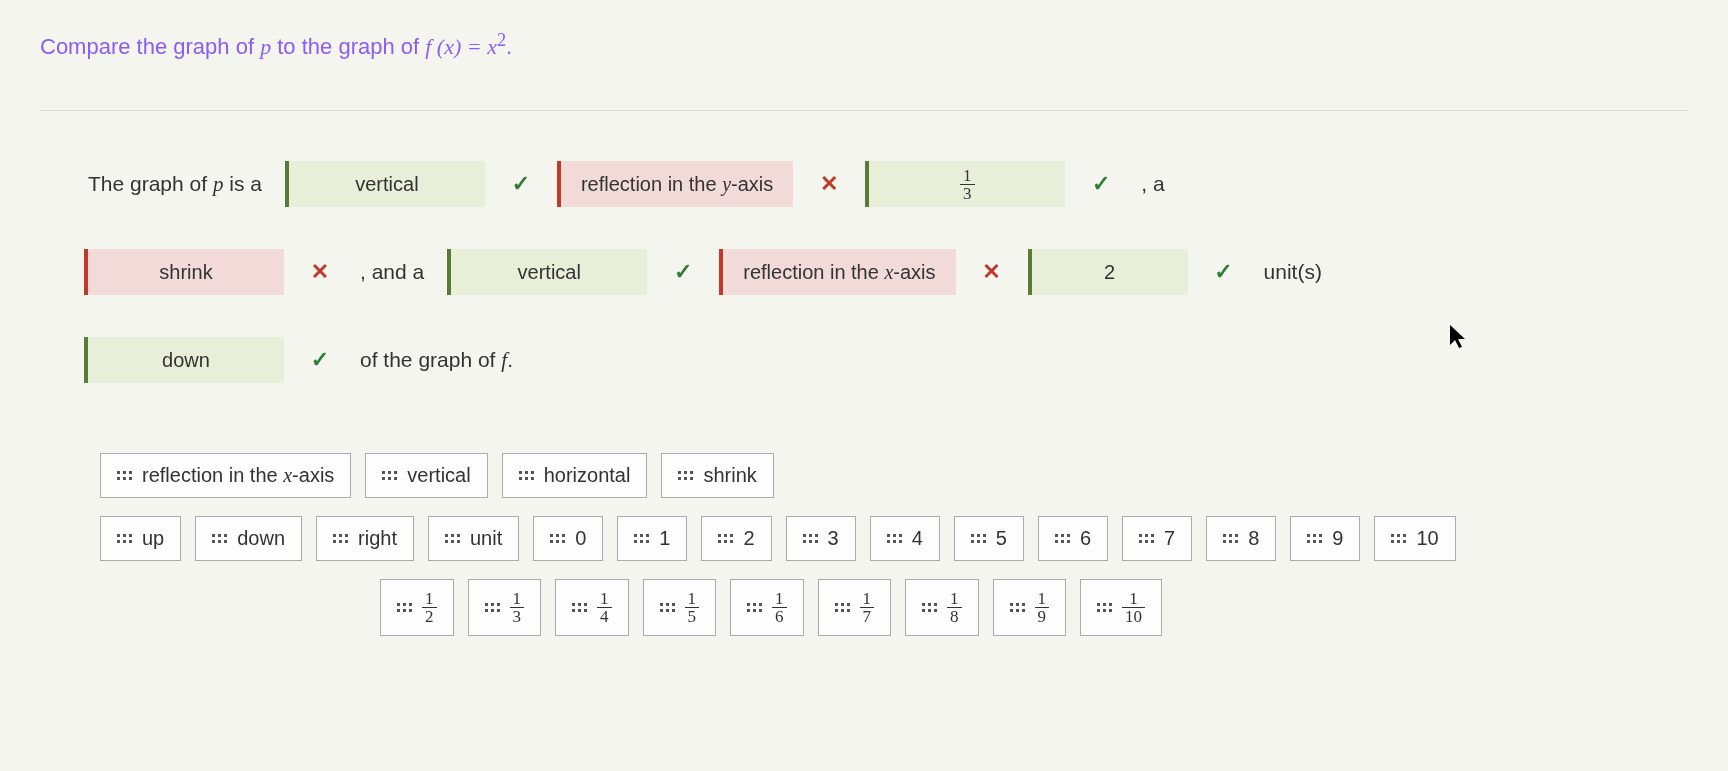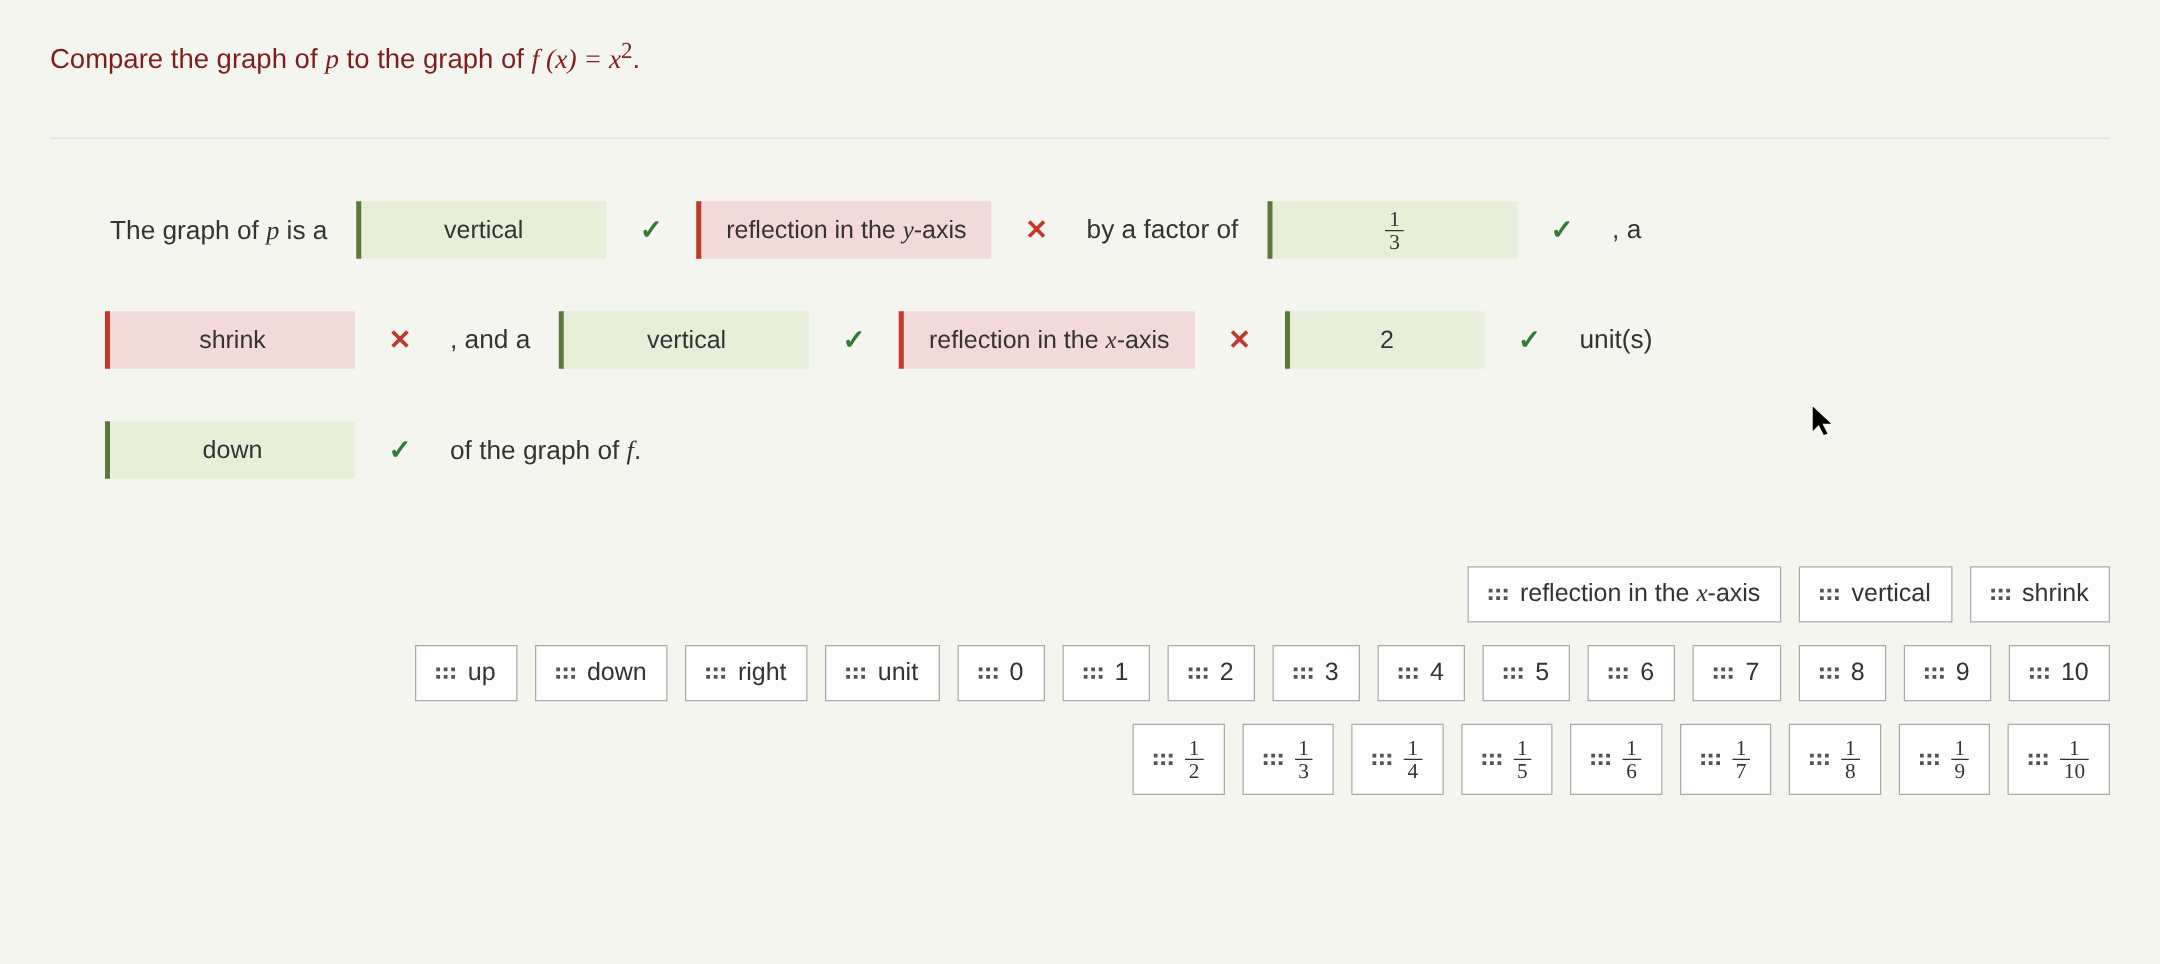--- a/index.html
+++ b/index.html
@@ -8,21 +8,21 @@
     background: #f5f5f0;
     color: #333;
     width: 1728px;
     height: 771px;
     overflow: hidden;
     padding: 30px 40px;
     font-size: 20px;
   }
   .prompt {
     font-size: 22px;
-    color: #7f1d1d;
+    color: #8b5cf6;
     margin-bottom: 50px;
   }
   .math-italic { font-style: italic; font-family: 'Times New Roman', serif; }
   .serif { font-family: 'Times New Roman', serif; }
   .sentence-area {
     display: flex;
     flex-wrap: wrap;
     align-items: center;
     gap: 11px;
     line-height: 60px;
@@ -80,21 +80,20 @@
   .tile-area {
     margin-top: 50px;
     margin-left: 60px;
   }
   .tile-row {
     display: flex;
     flex-wrap: wrap;
     gap: 14px;
     margin-bottom: 18px;
     align-items: center;
-    justify-content: flex-end;
   }
   .tile {
     display: inline-flex;
     align-items: center;
     gap: 10px;
     border: 1px solid #aaa;
     background: #fdfdfd;
     padding: 10px 16px;
     font-size: 20px;
     color: #333;
@@ -144,21 +143,20 @@
   <span class="slot correct">vertical</span>
   <span class="mark correct">✓</span>
 
   <span class="slot incorrect">
     <span>reflection in the&nbsp;</span>
       <span class="math-italic">y</span>
       <span>-axis</span>
   </span>
   <span class="mark incorrect">✕</span>
 
-  <span class="txt">by a factor of</span>
 
   <span class="slot correct">
     <span class="frac">
         <span class="num">1</span>
         <span class="den">3</span>
       </span>
   </span>
   <span class="mark correct">✓</span>
 
   <span class="txt">, a</span>
@@ -233,20 +231,35 @@
             <span class="grip-dot"></span>
             <span class="grip-dot"></span>
             <span class="grip-dot"></span>
           </span>
           <span class="grip-row">
             <span class="grip-dot"></span>
             <span class="grip-dot"></span>
             <span class="grip-dot"></span>
           </span>
         </span>
+        <span>horizontal</span>
+      </div>
+      <div class="tile">
+        <span class="grip">
+          <span class="grip-row">
+            <span class="grip-dot"></span>
+            <span class="grip-dot"></span>
+            <span class="grip-dot"></span>
+          </span>
+          <span class="grip-row">
+            <span class="grip-dot"></span>
+            <span class="grip-dot"></span>
+            <span class="grip-dot"></span>
+          </span>
+        </span>
         <span>shrink</span>
       </div>
     </div>
   <div class="tile-row" id="tile-row-2">
       <div class="tile">
         <span class="grip">
           <span class="grip-row">
             <span class="grip-dot"></span>
             <span class="grip-dot"></span>
             <span class="grip-dot"></span>

